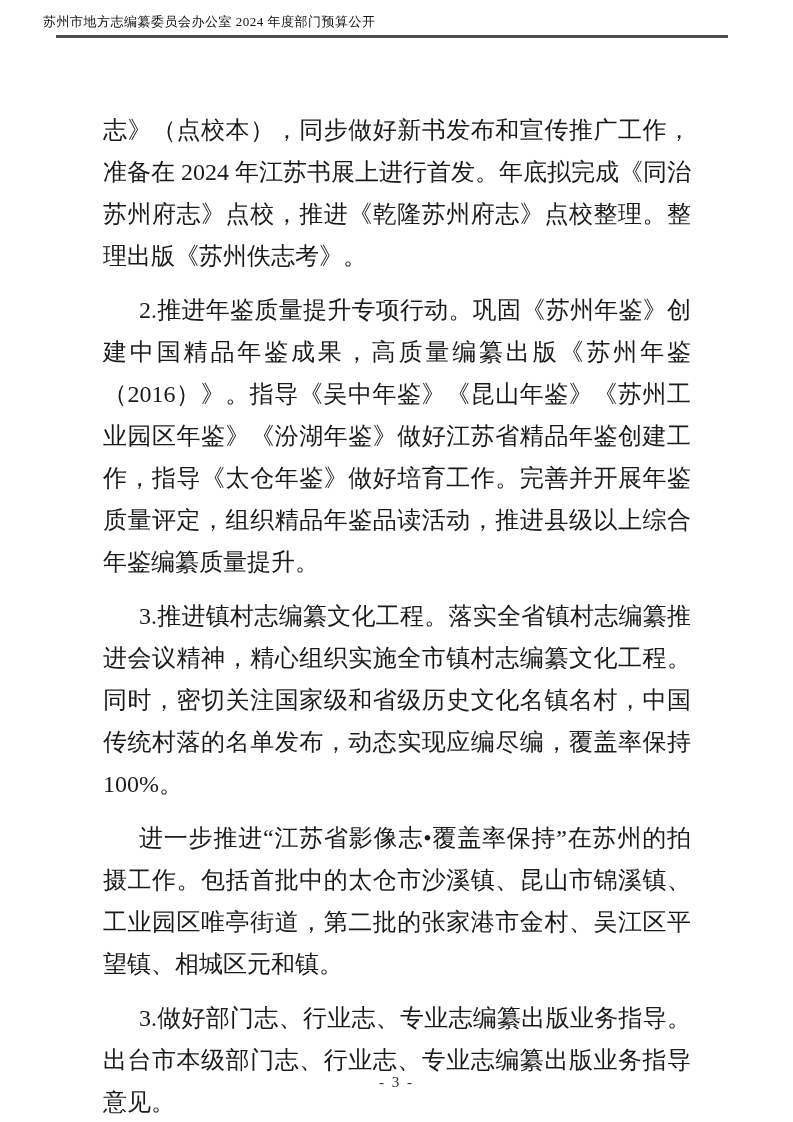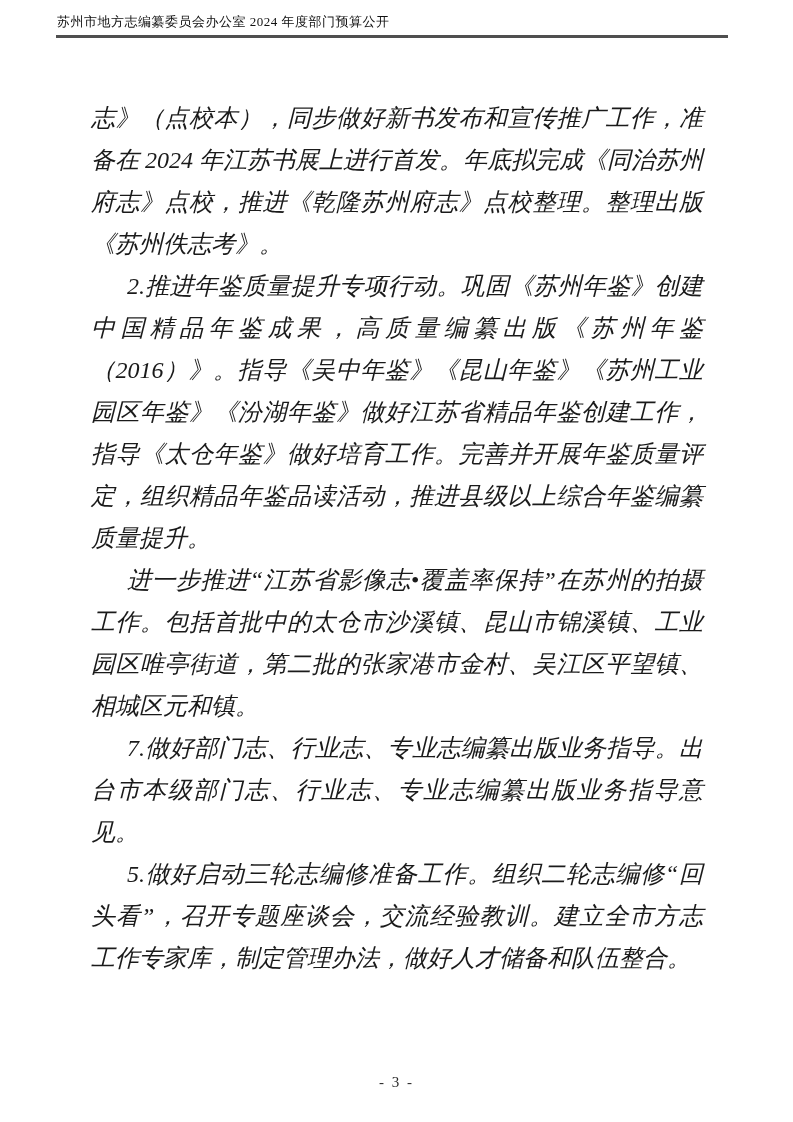--- a/index.html
+++ b/index.html
@@ -12,21 +12,21 @@
     width: 793px;
     height: 1122px;
     margin: 0 auto;
     background: #ffffff;
     overflow: hidden;
     font-family: "Liberation Serif", "DejaVu Serif", serif;
     color: #1a1a1a;
   }
   .header {
     position: absolute;
-    left: 57px;
+    left: 43px;
     top: 13px;
     width: 672px;
     font-size: 13px;
     letter-spacing: 0.5px;
     color: #111111;
     white-space: nowrap;
   }
   .header-rule {
     position: absolute;
     left: 56px;
@@ -40,24 +40,23 @@
     left: 91px;
     top: 97px;
     width: 612px;
     font-size: 24px;
     line-height: 42px;
     text-align: justify;
     text-justify: inter-character;
     color: #1a1a1a;
   }
   .doc-body p {
-    margin: 0;
+    margin: 12px;
     padding: 0;
     text-indent: 1.5em;
-    font-style: italic;
   }
   .doc-body p.no-indent {
     text-indent: 0;
   }
   .footer {
     position: absolute;
     left: 0;
     top: 1074px;
     width: 793px;
     text-align: center;
@@ -73,22 +72,23 @@
 
   <div class="header">
     <span>苏州市地方志编纂委员会办公室 2024 年度部门预算公开</span>
   </div>
 
   <div class="header-rule"></div>
 
   <div class="doc-body">
     <p class="no-indent">志》（点校本），同步做好新书发布和宣传推广工作，准备在 2024 年江苏书展上进行首发。年底拟完成《同治苏州府志》点校，推进《乾隆苏州府志》点校整理。整理出版《苏州佚志考》。</p>
     <p>2.推进年鉴质量提升专项行动。巩固《苏州年鉴》创建中国精品年鉴成果，高质量编纂出版《苏州年鉴（2016）》。指导《吴中年鉴》《昆山年鉴》《苏州工业园区年鉴》《汾湖年鉴》做好江苏省精品年鉴创建工作，指导《太仓年鉴》做好培育工作。完善并开展年鉴质量评定，组织精品年鉴品读活动，推进县级以上综合年鉴编纂质量提升。</p>
+    <p>3.推进镇村志编纂文化工程。落实全省镇村志编纂推进会议精神，精心组织实施全市镇村志编纂文化工程。同时，密切关注国家级和省级历史文化名镇名村，中国传统村落的名单发布，动态实现应编尽编，覆盖率保持 100%。</p>
     <p>进一步推进“江苏省影像志•覆盖率保持”在苏州的拍摄工作。包括首批中的太仓市沙溪镇、昆山市锦溪镇、工业园区唯亭街道，第二批的张家港市金村、吴江区平望镇、相城区元和镇。</p>
-    <p>7.做好部门志、行业志、专业志编纂出版业务指导。出台市本级部门志、行业志、专业志编纂出版业务指导意见。</p>
+    <p>3.做好部门志、行业志、专业志编纂出版业务指导。出台市本级部门志、行业志、专业志编纂出版业务指导意见。</p>
     <p>5.做好启动三轮志编修准备工作。组织二轮志编修“回头看”，召开专题座谈会，交流经验教训。建立全市方志工作专家库，制定管理办法，做好人才储备和队伍整合。</p>
   </div>
 
   <div class="footer">
     <span>- 3 -</span>
   </div>
 
 </div>
 
 </body></html>

